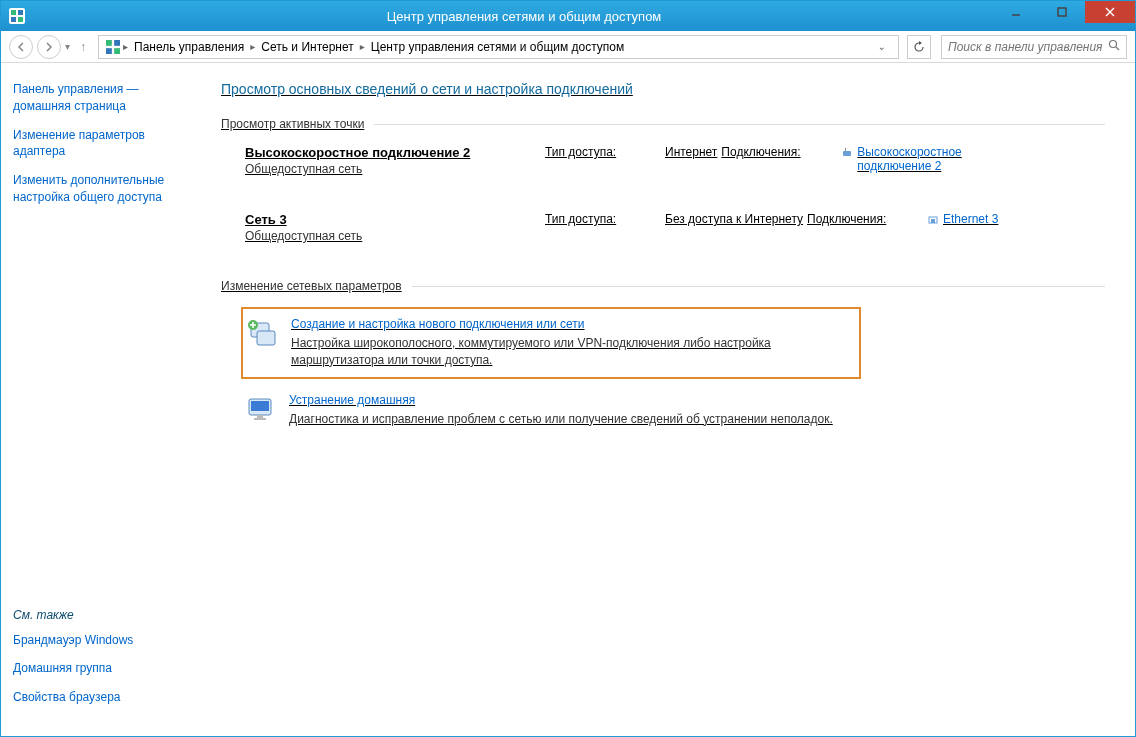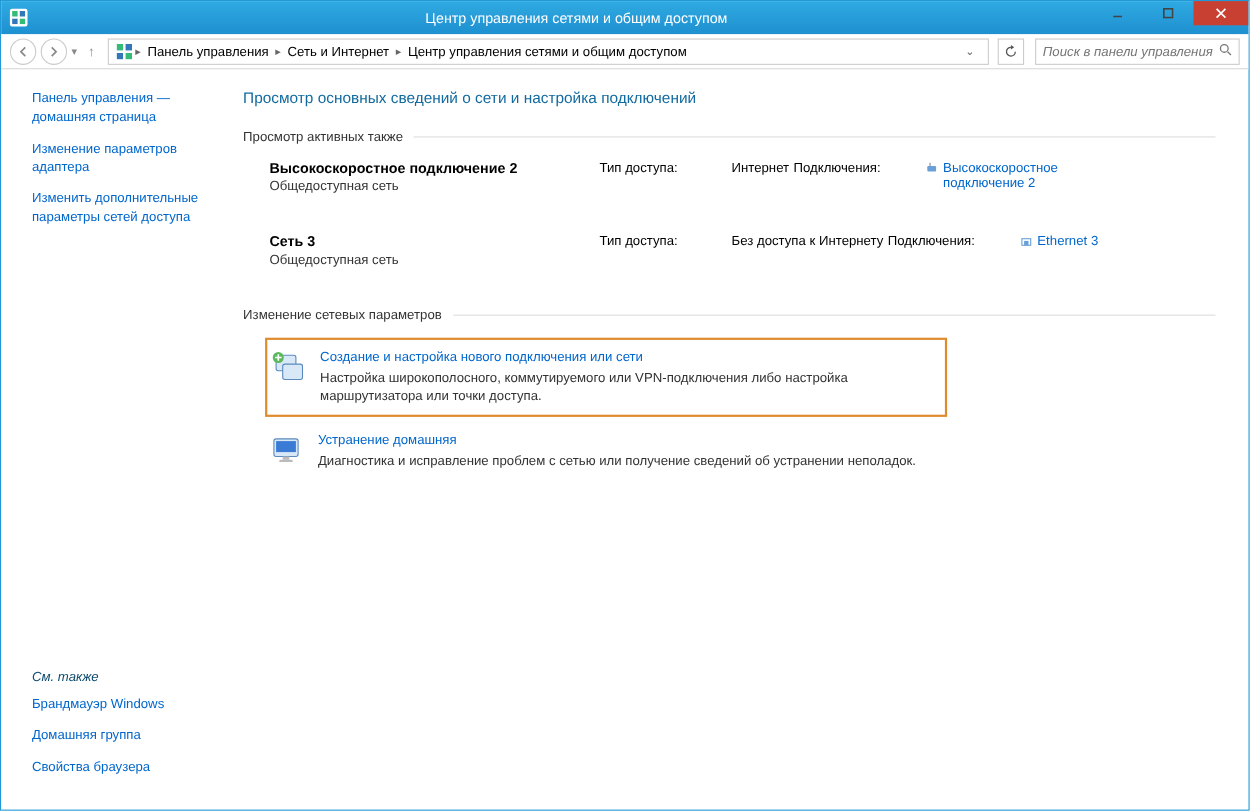--- a/index.html
+++ b/index.html
@@ -58,27 +58,27 @@
 .refresh-btn { width: 24px; height: 24px; border: 1px solid #ccc; display:flex; align-items:center; justify-content:center; margin-left:4px; }
 .search {
   width: 186px; height: 24px; border: 1px solid #ccc; display: flex; align-items: center;
   padding: 0 6px; margin-left: 6px;
 }
 .search input { flex:1; border:none; outline:none; font-size: 12px; color: #777; font-style: italic; }
 .search-icon { color: #555; }
 
 .content { display: flex; height: calc(100% - 62px); }
 .sidebar {
-  width: 210px; padding: 18px 28px; display: flex; flex-direction: column;
+  width: 210px; padding: 18px 12px; display: flex; flex-direction: column;
 }
 .sidebar a { color: #0066cc; text-decoration: none; display: block; margin-bottom: 12px; line-height: 1.4; }
 .sidebar .see-also-box { margin-top: auto; }
 .sidebar .see-also { color: #0c4a6e; margin-bottom: 10px; font-style: italic; }
 
-.main { flex: 1; padding: 18px 30px 18px 10px; overflow-y: auto; }
+.main { flex: 1; padding: 18px 30px 18px 10px; overflow-y: auto; text-decoration: underline; }
 .page-heading { color: #126a9f; font-size: 14px; font-weight: normal; margin-bottom: 20px; }
 .section-heading {
   font-size: 12px; color: #333; display: flex; align-items: center; gap: 10px; margin-bottom: 14px;
 }
 .section-heading .hr { flex: 1; height: 1px; background: #ddd; }
 
 .network-row { display: flex; margin-bottom: 36px; padding-left: 24px; }
 .net-left { width: 300px; }
 .net-name { font-weight: bold; font-size: 13px; }
 .net-type { font-size: 12px; color: #333; margin-top: 2px; }
@@ -174,35 +174,35 @@
           <line x1="8" y1="8" x2="11" y2="11" stroke="#777" stroke-width="1.2"></line>
         </svg>
     </span>
   </div>
 </div>
 
 <div class="content">
   <div class="sidebar">
     <a>Панель управления — домашняя страница</a>
     <a>Изменение параметров адаптера</a>
-    <a>Изменить дополнительные параметры сетей доступа</a>
+    <a>Изменить дополнительные настройка общего доступа</a>
 
     <div class="see-also-box">
       <div class="see-also">См. также</div>
       <a>Брандмауэр Windows</a>
       <a>Домашняя группа</a>
       <a>Свойства браузера</a>
     </div>
   </div>
 
   <div class="main">
     <div class="page-heading">Просмотр основных сведений о сети и настройка подключений</div>
 
     <div class="section-heading">
-      <span>Просмотр активных также</span>
+      <span>Просмотр активных точки</span>
       <span class="hr"></span>
     </div>
 
     <div class="network-row">
       <div class="net-left">
         <div class="net-name">Высокоскоростное подключение 2</div>
         <div class="net-type">Общедоступная сеть</div>
       </div>
       <div class="net-right">
         <div class="row">

